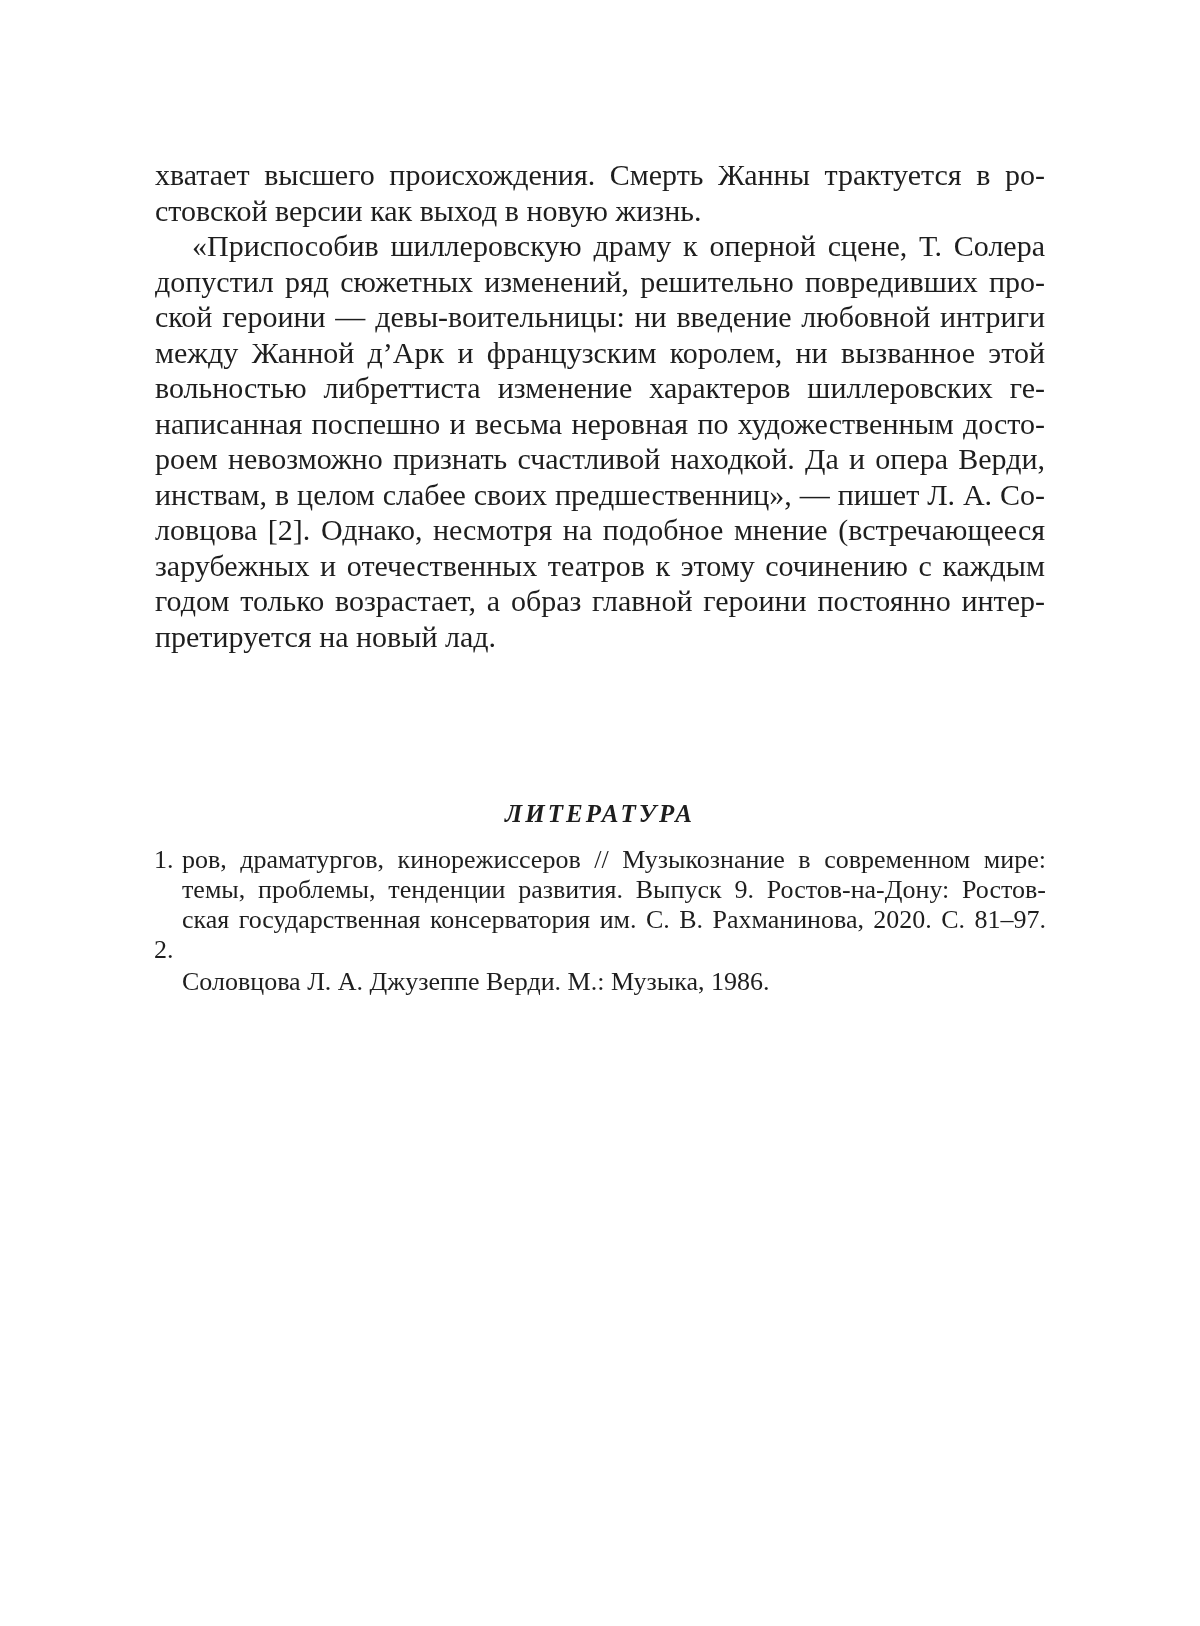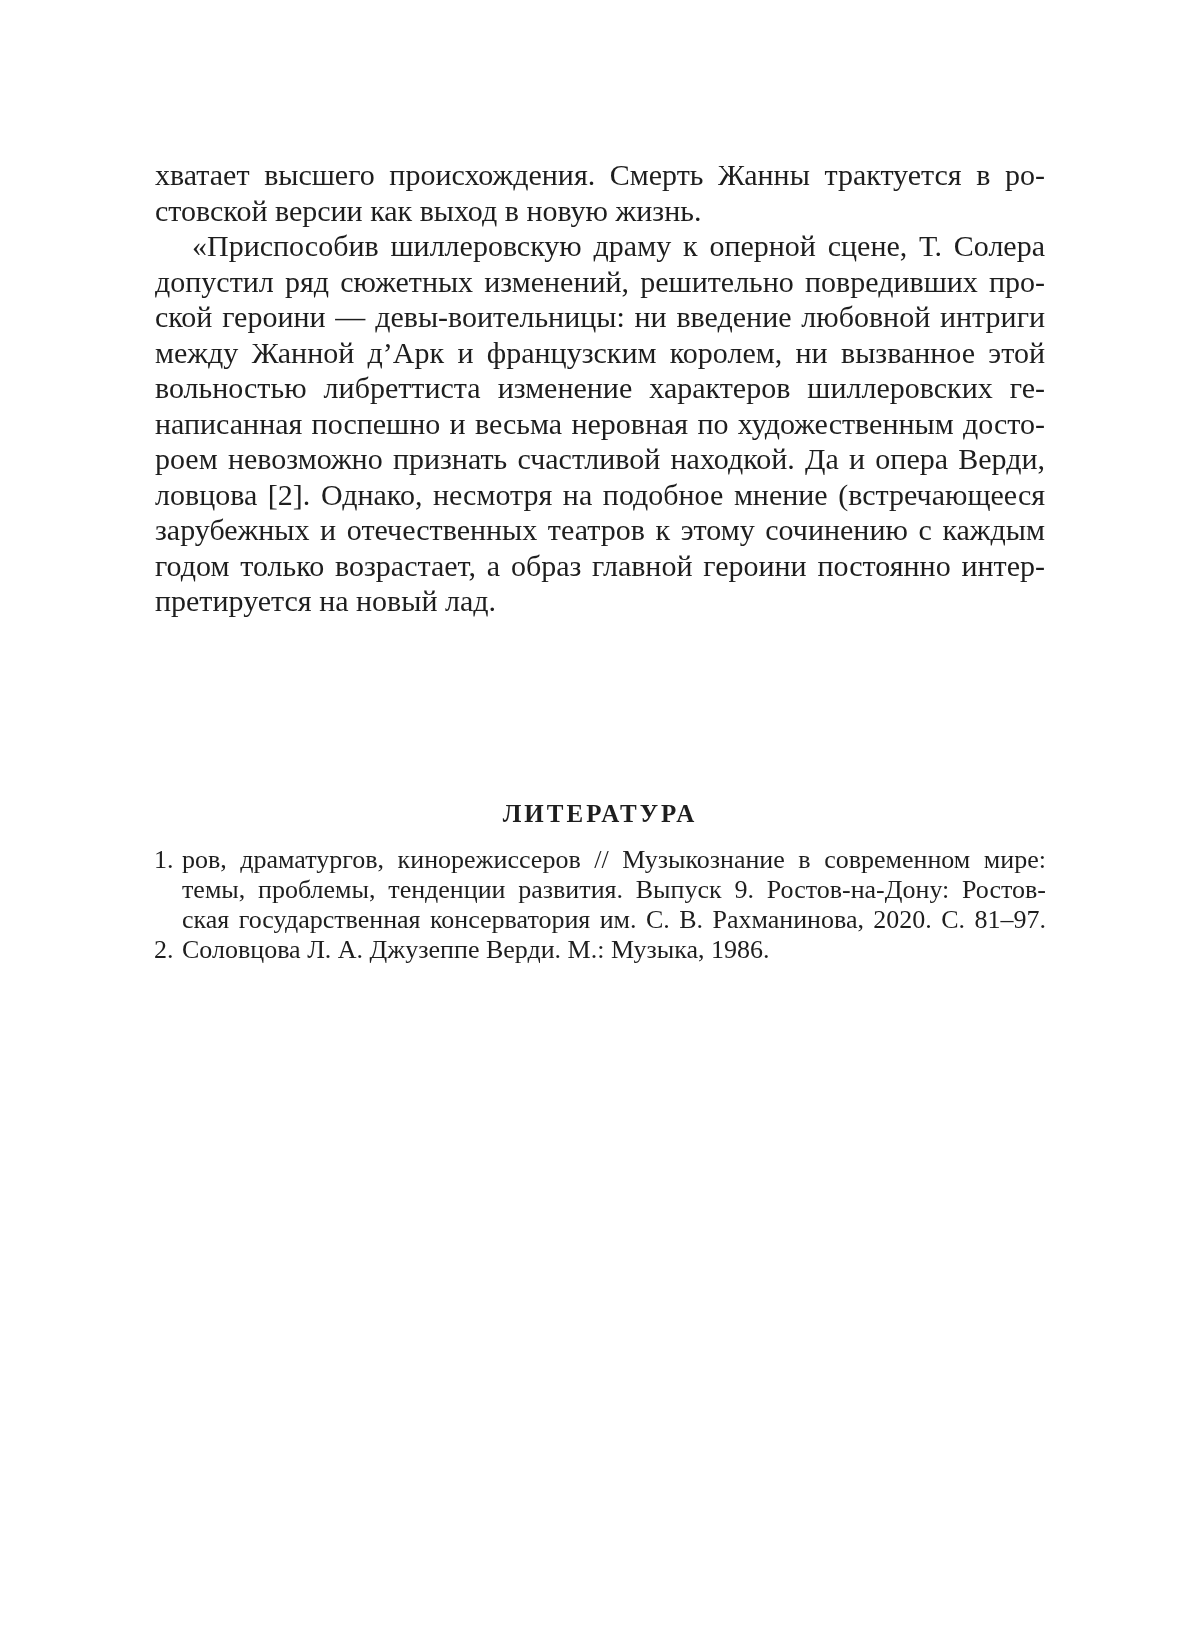--- a/index.html
+++ b/index.html
@@ -46,20 +46,21 @@
     left: 155px;
     top: 799px;
     width: 890px;
     margin: 0;
     text-align: center;
     font-size: 25px;
     font-weight: bold;
     letter-spacing: 3px;
     line-height: 30px;
     color: #1e1e1e;
+    font-style: italic;
   }
 
   
   .refs {
     position: absolute;
     left: 154px;
     top: 845px;
     width: 892px;
     font-size: 26px;
   }
@@ -75,39 +76,41 @@
     height: 30px;
     line-height: 30px;
   }
   .ref-line.just {
     text-align: justify;
     text-align-last: justify;
   }
   .ref-line.last {
     text-align: right;
     text-align-last: left;
+    margin-top: 32px;
   }
 </style>
 </head>
 <body style="background: rgb(255, 255, 255); color: rgb(30, 30, 30);">
 
 <div class="page">
   <main class="body-text">
       <div class="paragraph">
         <div class="line just">хватает высшего происхождения. Смерть Жанны трактуется в ро-</div>
         <div class="line last">стовской версии как выход в новую жизнь.</div>
       </div>
       <div class="paragraph">
         <div class="line just indent">«Приспособив шиллеровскую драму к оперной сцене, Т. Солера</div>
         <div class="line just">допустил ряд сюжетных изменений, решительно повредивших про-</div>
         <div class="line just">ской героини — девы-воительницы: ни введение любовной интриги</div>
         <div class="line just">между Жанной д’Арк и французским королем, ни вызванное этой</div>
         <div class="line just">вольностью либреттиста изменение характеров шиллеровских ге-</div>
         <div class="line just">написанная поспешно и весьма неровная по художественным досто-</div>
         <div class="line just">роем невозможно признать счастливой находкой. Да и опера Верди,</div>
+        <div class="line just">инствам, в целом слабее своих предшественниц», — пишет Л. А. Со-</div>
         <div class="line just">ловцова [2]. Однако, несмотря на подобное мнение (встречающееся</div>
         <div class="line just">зарубежных и отечественных театров к этому сочинению с каждым</div>
         <div class="line just">годом только возрастает, а образ главной героини постоянно интер-</div>
         <div class="line last">претируется на новый лад.</div>
       </div>
     </main>
   <h2 class="lit-heading">ЛИТЕРАТУРА</h2>
   <div class="refs">
       <div class="ref-item">
         <div class="ref-num">1.</div>

